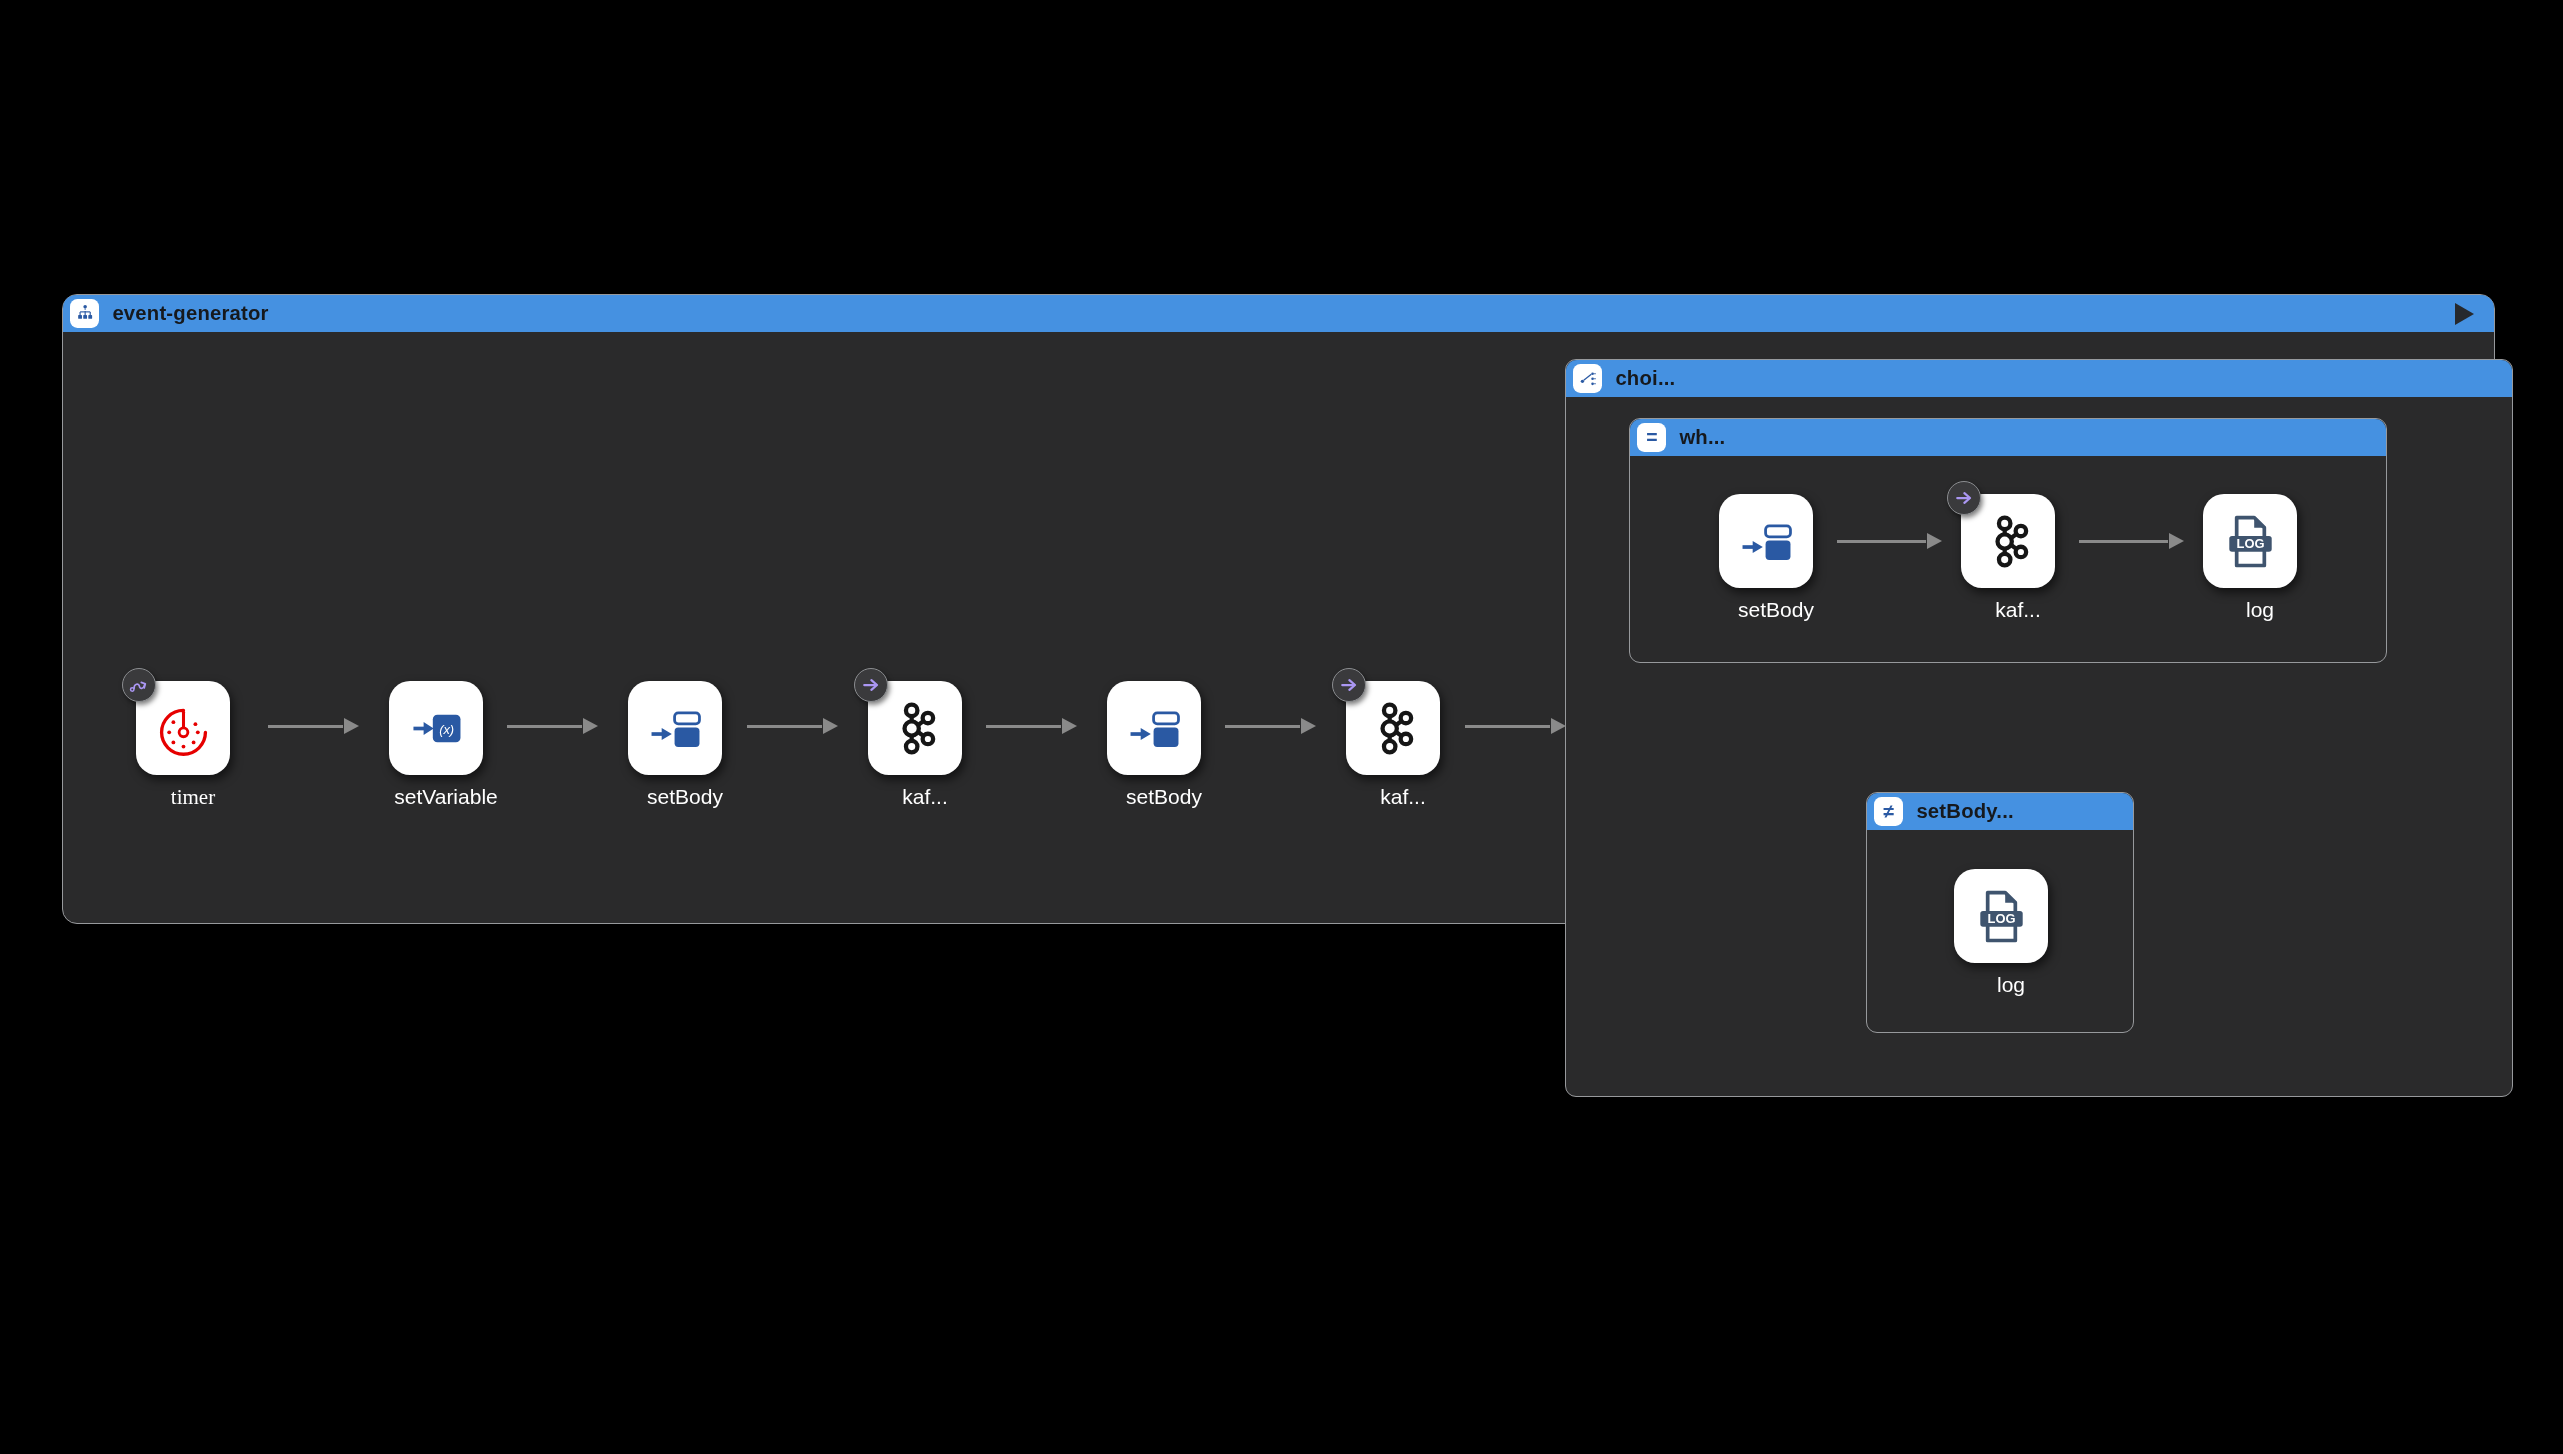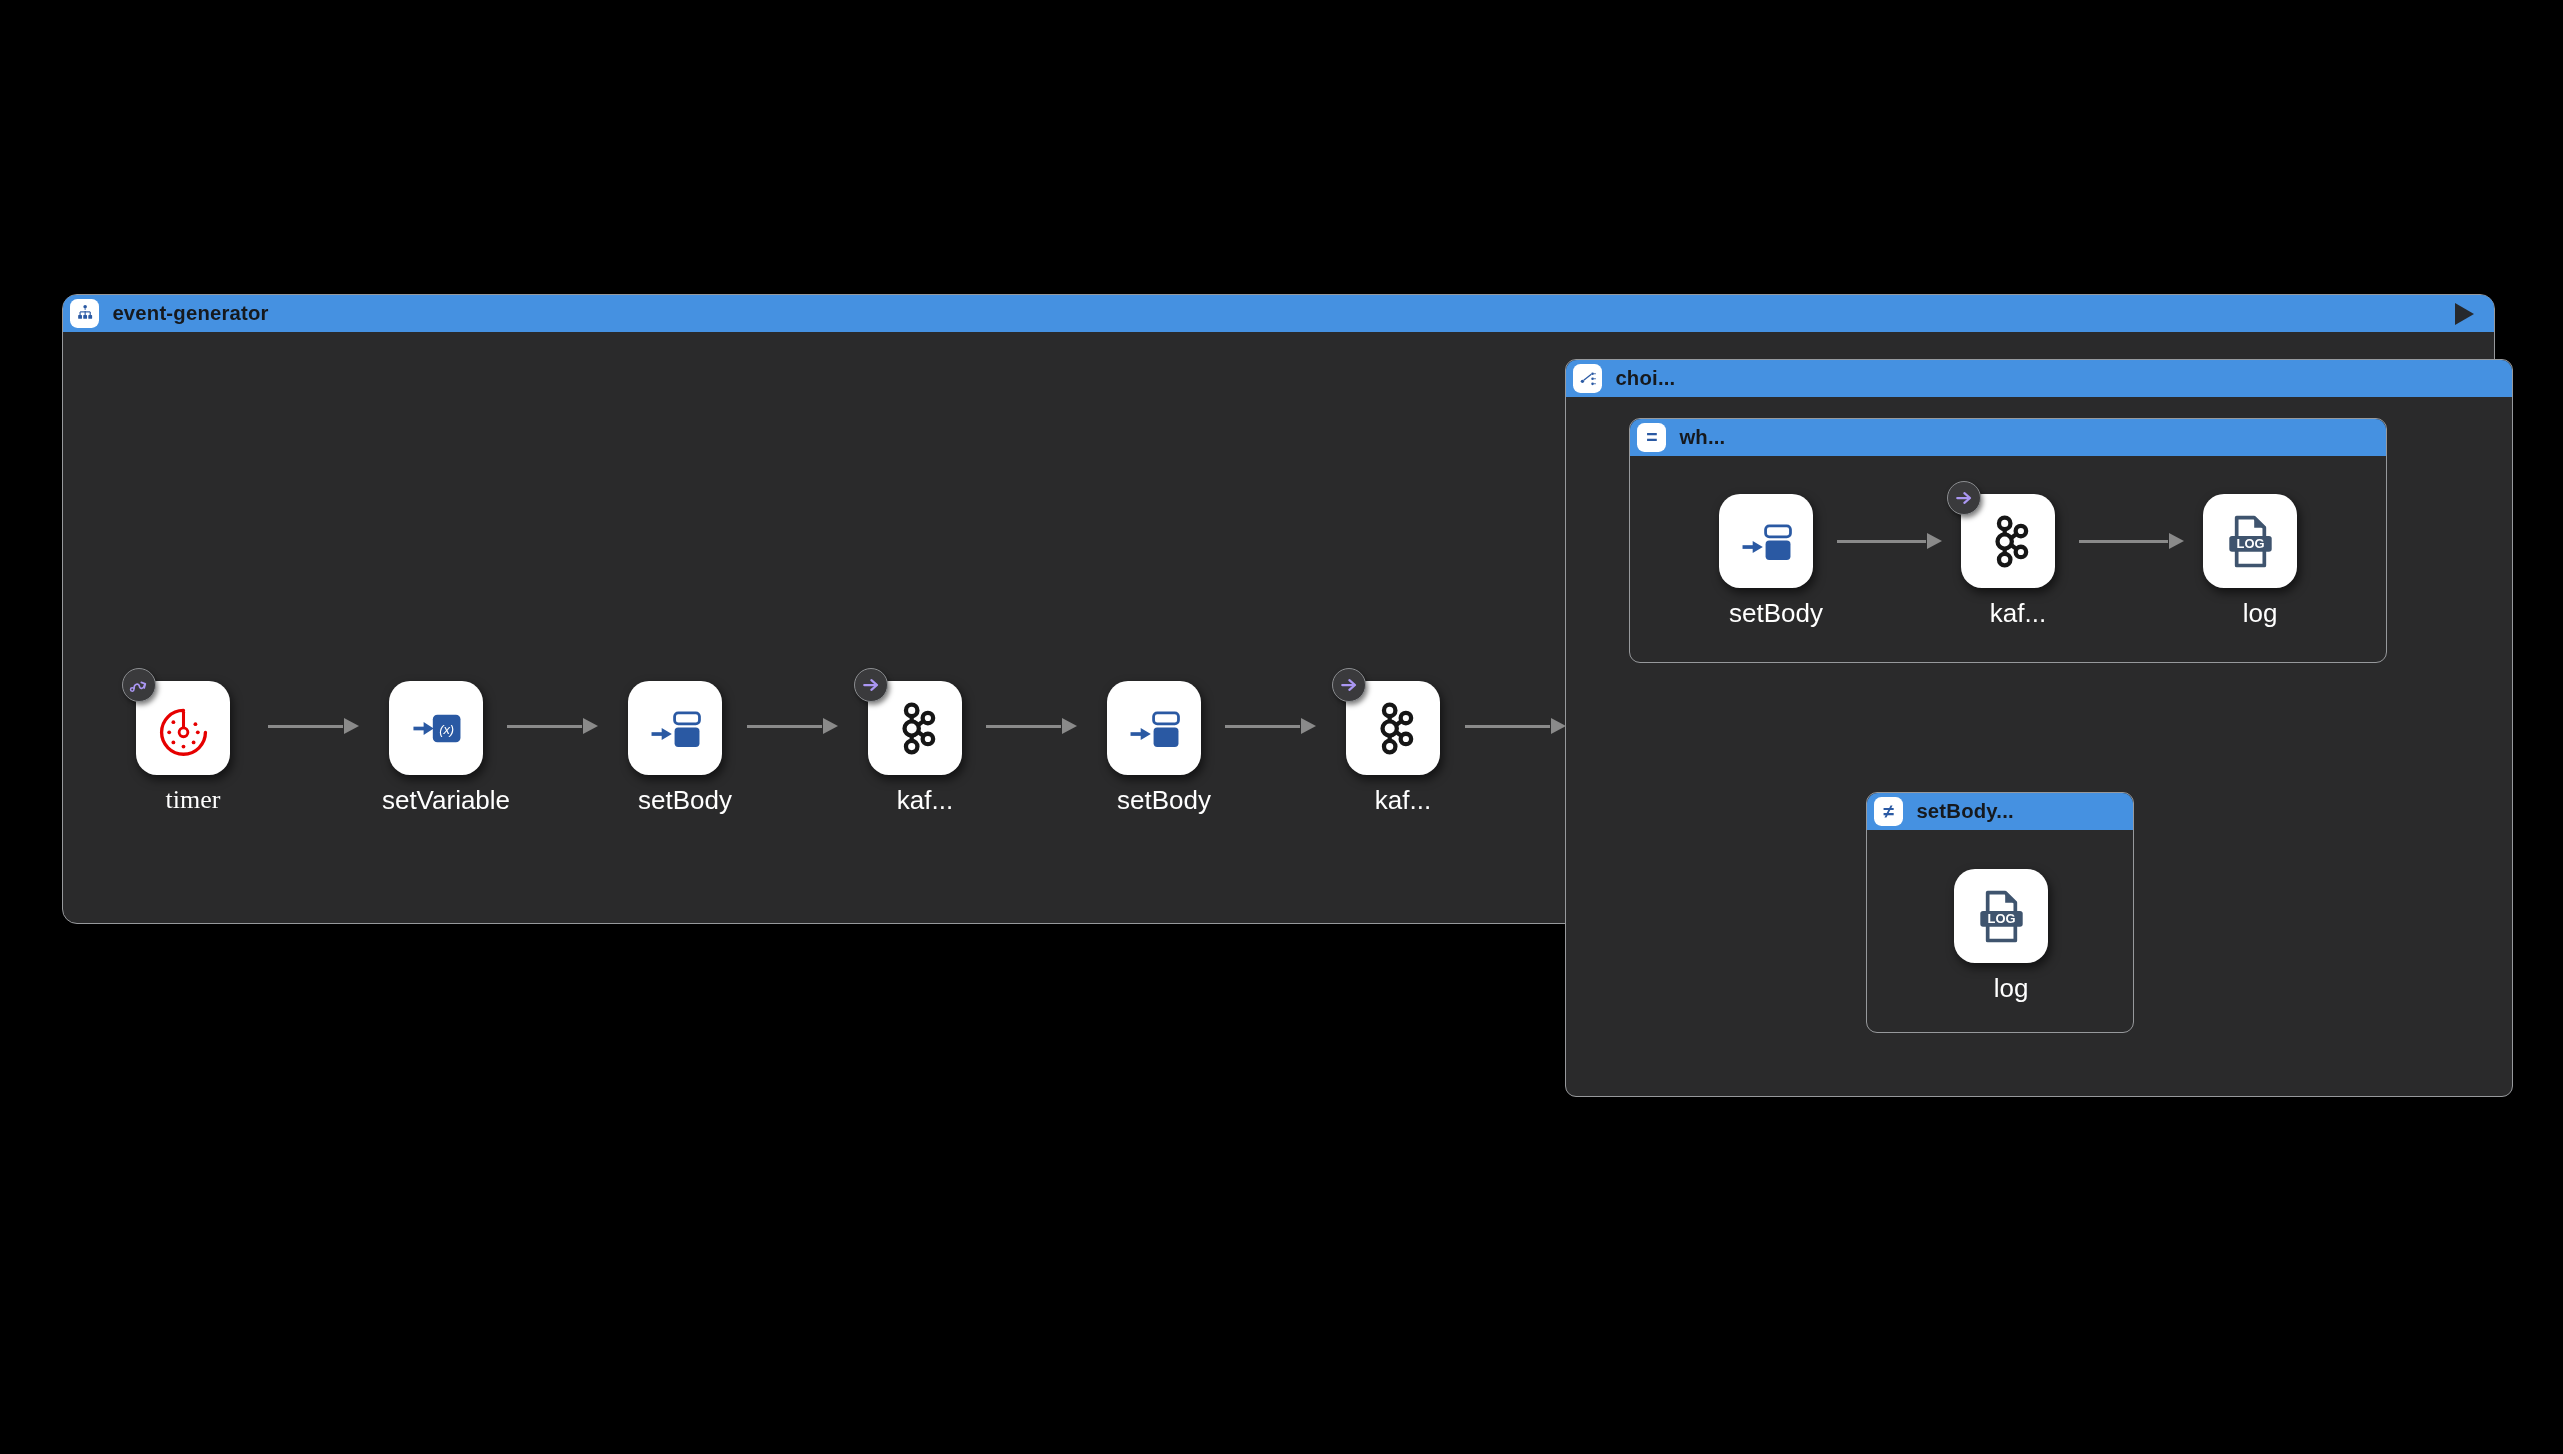--- a/index.html
+++ b/index.html
@@ -58,21 +58,21 @@
   .node { position:absolute; width:114px; }
   .node-box {
     width:94px; height:94px;
     background:#ffffff;
     border-radius:21px;
     box-shadow:2.8px 4.6px 9.2px rgba(0,0,0,0.55);
     display:flex; align-items:center; justify-content:center;
   }
   .node-label {
     position:absolute; top:104px; left:50%; width:296px; margin-left:-148px;
-    text-align:center; color:#ffffff; font-size:26px; white-space:nowrap;
+    text-align:center; color:#ffffff; font-size:21px; white-space:nowrap;
   }
   .badge {
     position:absolute; left:-14px; top:-13px;
     width:34px; height:34px; border-radius:50%;
     background:#3a3a3c; border:1.8px solid #8b8d90;
     display:flex; align-items:center; justify-content:center;
     box-shadow:1.8px 2.8px 5.5px rgba(0,0,0,0.5);
   }
 
   

